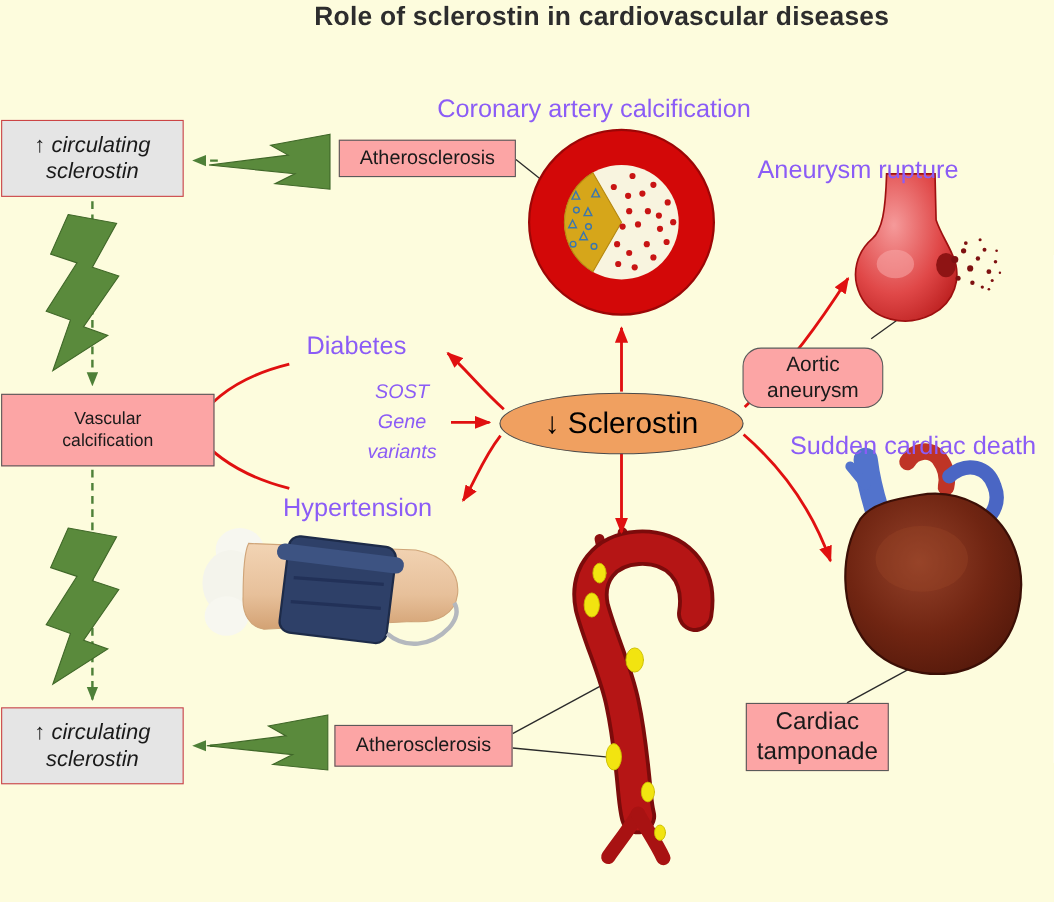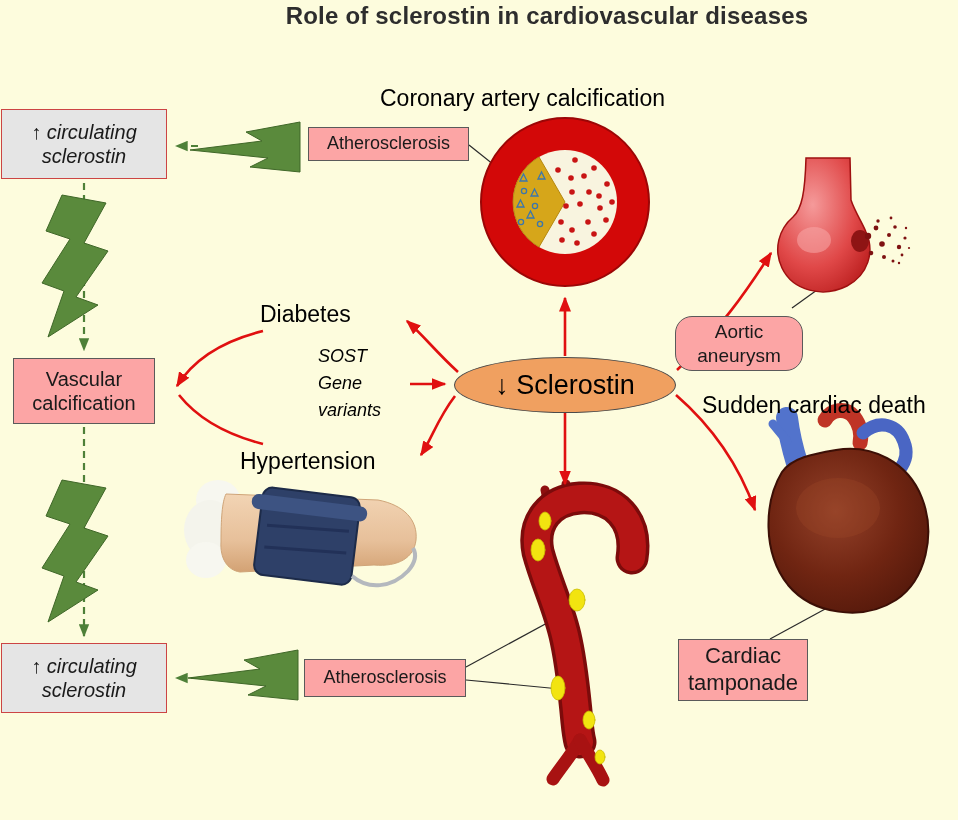--- a/index.html
+++ b/index.html
@@ -1,21 +1,21 @@
 <!DOCTYPE html>
 <html><head>
 <meta charset="utf-8">
 <style>
   * { margin:0; padding:0; box-sizing:border-box; }
   html,body { background:#ffffff; }
   body { font-family:"Liberation Sans", sans-serif; }
   .canvas { position:relative; width:958px; height:820px; background:#fdfcdd; overflow:hidden; }
   .layer { position:absolute; left:0; top:0; }
   .title { position:absolute; font-weight:bold; color:#2d2d2d; text-align:center; letter-spacing:0.2px; }
-  .label { position:absolute; color:#000000; line-height:1.25; white-space:pre-line; }
+  .label { position:absolute; color:#8b5cf6; text-align:center; line-height:1.25; white-space:pre-line; }
   .box { position:absolute; display:flex; align-items:center; justify-content:center; text-align:center;
          white-space:pre-line; line-height:1.22; color:#1a1a1a; }
   .graybox { background:#fca5a5; border:1.3px solid #5a5a5a; }
   .pinkbox { background:#e5e5e5; border:1.6px solid #cc4444; font-style:italic; }
   .ellipse { position:absolute; background:#f0a060; border:1.6px solid #4a4a4a; border-radius:50%;
              display:flex; align-items:center; justify-content:center; color:#000000; }
   .italic { font-style:italic; }
 </style>
 </head>
 <body>
@@ -182,36 +182,37 @@
       <path d="M677 370 C718 332 746 292 771 253" marker-end="url(#mr)"></path>
       <path d="M565 412 L565 484" marker-end="url(#mr)"></path>
       <path d="M676 395 C714 428 740 468 755 510" marker-end="url(#mr)"></path>
     </g>
   </svg>
 
   <div class="title" style="left:147px; top:2px; width:800px; font-size:24px;">Role of sclerostin in cardiovascular diseases</div>
 
   <div class="label" style="left:380px; top:84px; width:320px; font-size:23px;">Coronary artery calcification</div>
 
+  <div class="label" style="left:672px; top:140px; width:216px; font-size:23px;">Aneurysm rupture</div>
 
   <div class="label" style="left:702px; top:391px; width:256px; font-size:23px;">Sudden cardiac death</div>
 
 
   <div class="label" style="left:260px; top:300px; width:128px; font-size:23px;">Diabetes</div>
 
   <div class="label italic" style="left:318px; top:343px; width:95px; font-size:18px; line-height:1.5;font-style:italic;">SOST
 Gene
 variants</div>
 
   <div class="label" style="left:240px; top:447px; width:170px; font-size:23px;">Hypertension</div>
 
   <div class="box pinkbox" style="left:1px; top:109px; width:166px; height:70px; font-size:20px;">↑ circulating
 sclerostin</div>
 
-  <div class="box graybox" style="left:1px; top:358px; width:142px; height:66px; font-size:20px;margin-left:12px;">Vascular
+  <div class="box graybox" style="left:1px; top:358px; width:194px; height:66px; font-size:16px;">Vascular
 calcification</div>
 
   <div class="box pinkbox" style="left:1px; top:643px; width:166px; height:70px; font-size:20px;">↑ circulating
 sclerostin</div>
 
   <div class="box graybox" style="left:308px; top:127px; width:161px; height:34px; font-size:18px;">Atherosclerosis</div>
 
   <div class="box graybox" style="left:304px; top:659px; width:162px; height:38px; font-size:18px;">Atherosclerosis</div>
 
   <div class="box graybox" style="left:675px; top:316px; width:128px; height:55px; font-size:19px;border-radius:17px;">Aortic

